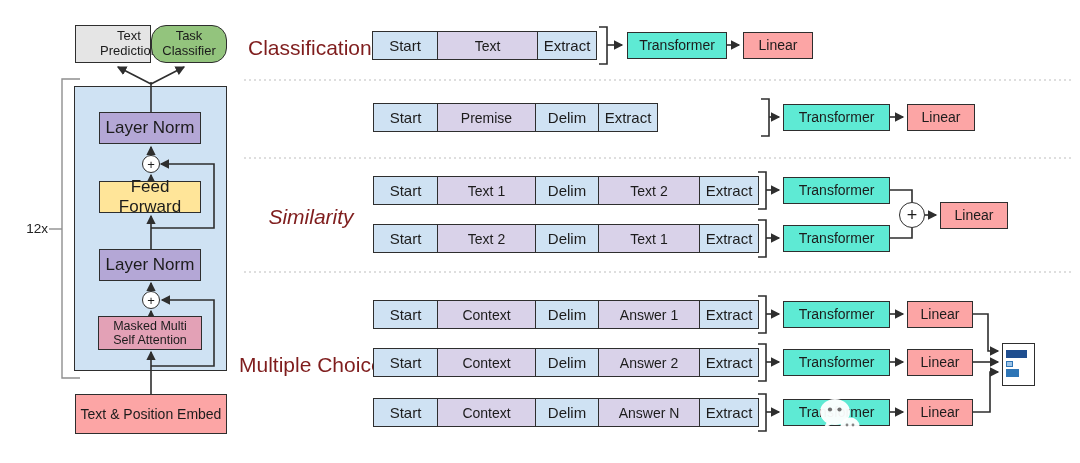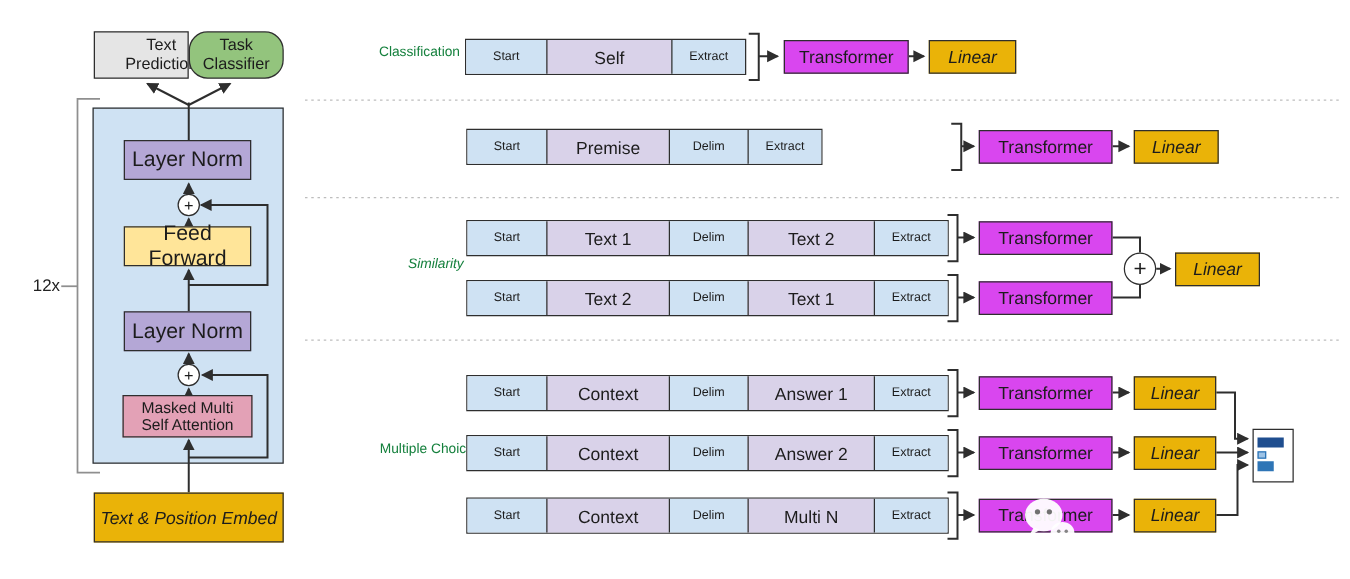--- a/index.html
+++ b/index.html
@@ -13,36 +13,36 @@
     position:absolute;box-sizing:border-box;border:1.6px solid #2e2e2e;
     display:flex;align-items:center;justify-content:center;text-align:center;
     z-index:2;font-size:17px;line-height:1.15;
   }
   .bar{
     position:absolute;display:flex;box-sizing:border-box;height:29px;
     border:1.6px solid #2e2e2e;z-index:2;background:#fff;
   }
   .seg{
     box-sizing:border-box;display:flex;align-items:center;justify-content:center;
-    border-left:1.6px solid #2e2e2e;font-size:10px;white-space:nowrap;
+    border-left:1.6px solid #2e2e2e;font-size:15px;white-space:nowrap;
   }
   .seg:first-child{border-left:none;}
   .seg.field{font-size:14px;}
   .blue{background:#cfe2f3;}
   .lav{background:#d9d2e9;}
-  .green{background:#d946ef;}
+  .green{background:#5eead4;}
   .greendk{background:#93c47d;}
   .greenlt{background:#e5e5e5;padding-left:32px;}
-  .orange{background:#eab308;font-style:italic;}
+  .orange{background:#fca5a5;}
   .purple{background:#b4a7d6;}
   .yellow{background:#ffe599;}
   .pink{background:#e3a1b6;}
   .tasklabel{
-    position:absolute;z-index:2;font-size:11px;color:#15803d;
-    text-align:right;white-space:nowrap;
+    position:absolute;z-index:2;font-size:21px;color:#7f1d1d;
+    text-align:center;white-space:nowrap;
   }
   .plus{
     position:absolute;z-index:3;background:#ffffff;border:1.6px solid #2e2e2e;
     border-radius:50%;display:flex;align-items:center;justify-content:center;
     font-size:13px;color:#1c1c1c;box-sizing:border-box;
   }
   
   .w-start{width:63px}.w-f1{width:98px}.w-delim{width:63px}.w-f2{width:101px}.w-ext{width:59px}
   .cw-start{width:64px}.cw-text{width:100px}.cw-ext{width:59px}
   
@@ -160,21 +160,21 @@
   <div class="node pink" id="mmsa" style="left:98px;top:316px;width:104px;height:34px;">
     <span>Masked Multi</span>
     <span>Self Attention</span>
   </div>
 
   <div class="node orange" style="left:75px;top:394px;width:152px;height:40px;font-size:14px;">Text &amp; Position Embed</div>
 
   <div class="tasklabel" style="left:248px;top:36px;width:120px;">Classification</div>
   <div class="bar" style="left:372px;top:31px;">
     <div class="seg blue cw-start">Start</div>
-    <div class="seg lav field cw-text">Self</div>
+    <div class="seg lav field cw-text">Text</div>
     <div class="seg blue cw-ext">Extract</div>
   </div>
   <div class="node green" style="left:627px;top:32px;width:100px;height:27px;font-size:14px;">Transformer</div>
   <div class="node orange" style="left:743px;top:32px;width:70px;height:27px;font-size:14px;">Linear</div>
 
   <div class="bar" style="left:373px;top:103px;">
     <div class="seg blue w-start">Start</div>
     <div class="seg lav field w-f1">Premise</div>
     <div class="seg blue w-delim">Delim</div>
     <div class="seg blue w-ext">Extract</div>
@@ -214,21 +214,21 @@
     <div class="seg blue w-start">Start</div>
     <div class="seg lav field w-f1">Context</div>
     <div class="seg blue w-delim">Delim</div>
     <div class="seg lav field w-f2">Answer 2</div>
     <div class="seg blue w-ext">Extract</div>
   </div>
   <div class="bar" style="left:373px;top:398px;">
     <div class="seg blue w-start">Start</div>
     <div class="seg lav field w-f1">Context</div>
     <div class="seg blue w-delim">Delim</div>
-    <div class="seg lav field w-f2">Multi N</div>
+    <div class="seg lav field w-f2">Answer N</div>
     <div class="seg blue w-ext">Extract</div>
   </div>
   <div class="node green" style="left:783px;top:301px;width:107px;height:27px;font-size:14px;">Transformer</div>
   <div class="node green" style="left:783px;top:349px;width:107px;height:27px;font-size:14px;">Transformer</div>
   <div class="node green" style="left:783px;top:399px;width:107px;height:27px;font-size:14px;">Transformer</div>
   <div class="node orange" style="left:907px;top:301px;width:66px;height:27px;font-size:14px;">Linear</div>
   <div class="node orange" style="left:907px;top:349px;width:66px;height:27px;font-size:14px;">Linear</div>
   <div class="node orange" style="left:907px;top:399px;width:66px;height:27px;font-size:14px;">Linear</div>
 
   <div id="result-box">

